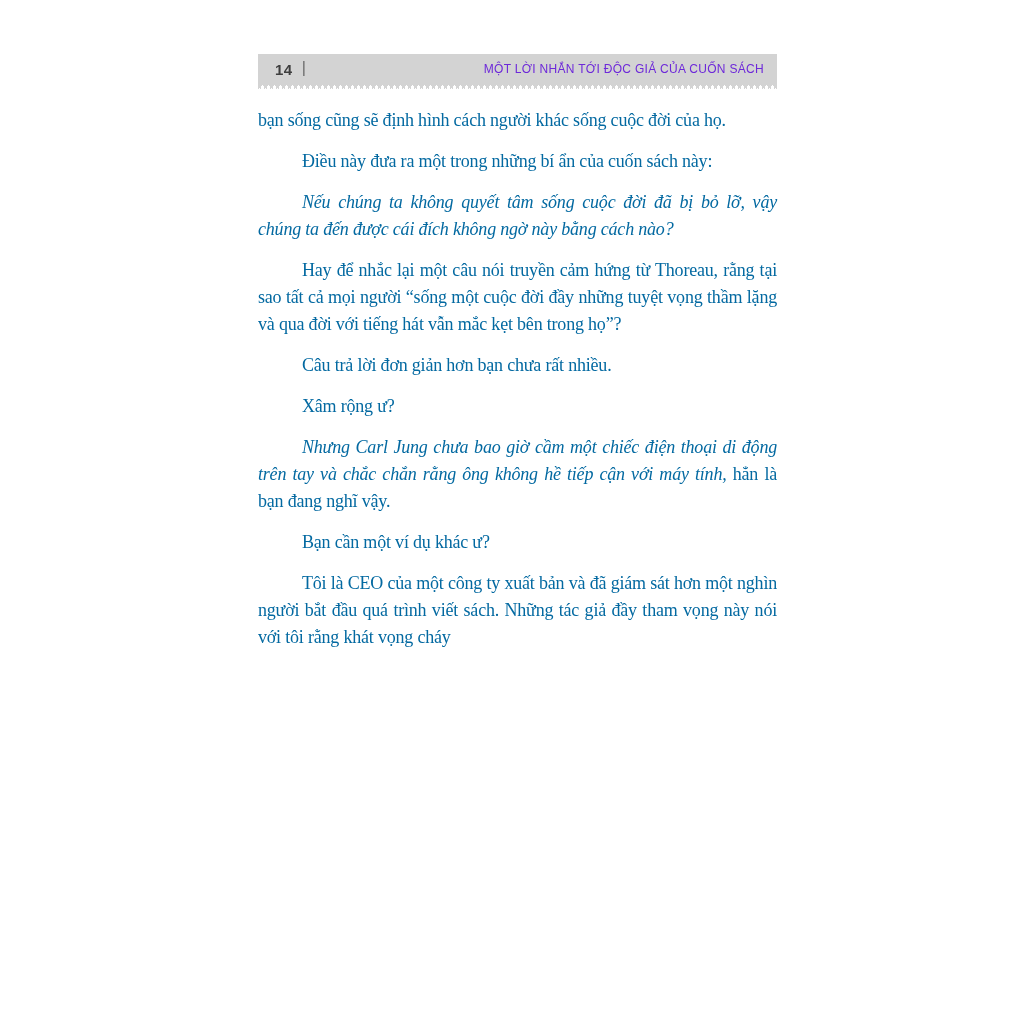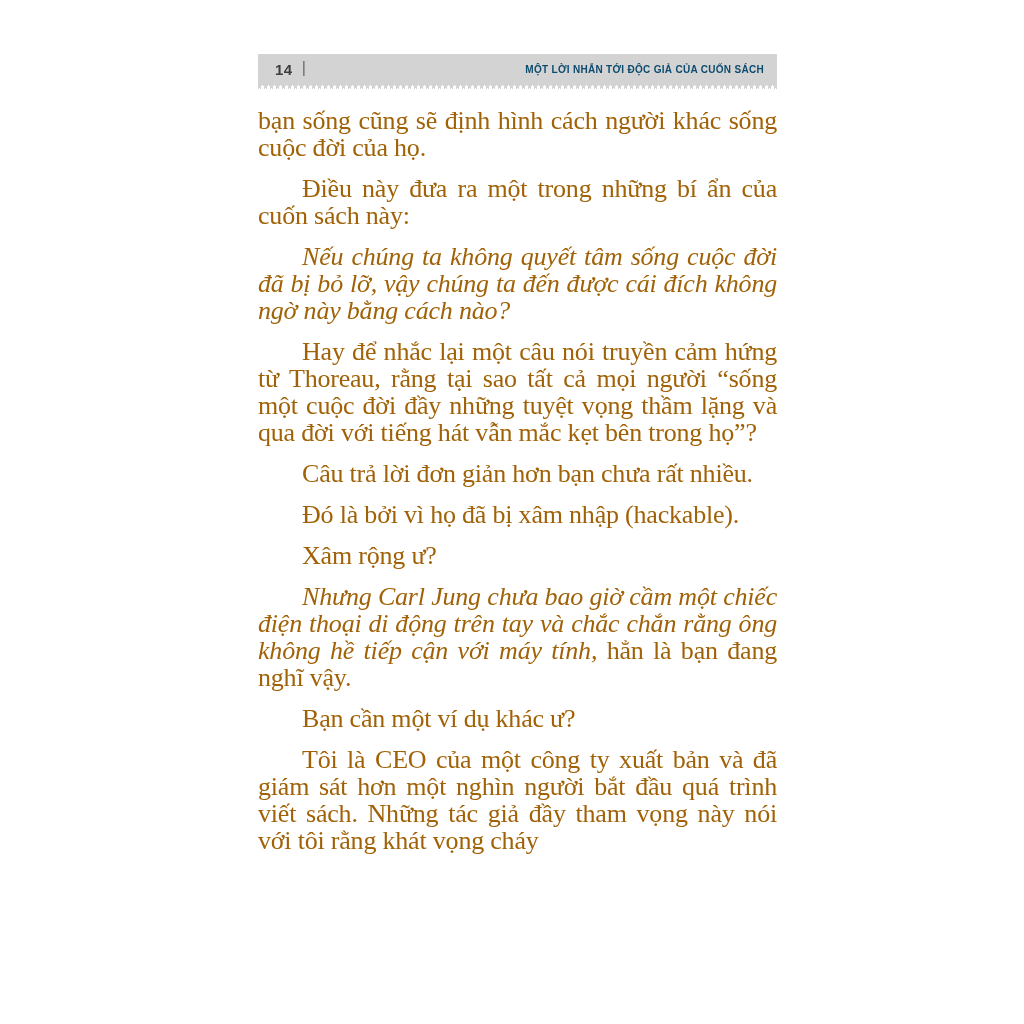--- a/index.html
+++ b/index.html
@@ -54,36 +54,36 @@
     letter-spacing: 0.5px;
   }
   .head-sep {
     font-weight: normal;
     color: #6a6a6a;
     font-size: 16px;
     position: relative;
     top: -1px;
   }
   .head-title {
-    font-size: 10px;
-    font-weight: bold;
-    color: #0c4a6e;
+    font-size: 12px;
+    font-weight: normal;
+    color: #6d28d9;
     letter-spacing: 0.3px;
   }
   
   .body-text {
     position: absolute;
     left: 258px;
     top: 107px;
     width: 519px;
     font-family: "Liberation Serif", "DejaVu Serif", serif;
-    font-size: 26px;
+    font-size: 18px;
     line-height: 27px;
     letter-spacing: -0.2px;
-    color: #a16207;
+    color: #0369a1;
     text-align: justify;
   }
   .body-text p {
     margin: 0 0 14px 0;
   }
   .body-text p.indent,
   .body-text p.italic,
   .body-text p.italic-mixed {
     text-indent: 44px;
   }
@@ -111,20 +111,19 @@
     </div>
     <div class="head-title">MỘT LỜI NHẮN TỚI ĐỘC GIẢ CỦA CUỐN SÁCH</div>
   </header>
 
   <main class="body-text" id="paragraphs">
       <p class="noindent">bạn sống cũng sẽ định hình cách người khác sống cuộc đời của họ.</p>
       <p class="indent">Điều này đưa ra một trong những bí ẩn của cuốn sách này:</p>
       <p class="italic">Nếu chúng ta không quyết tâm sống cuộc đời đã bị bỏ lỡ, vậy chúng ta đến được cái đích không ngờ này bằng cách nào?</p>
       <p class="indent">Hay để nhắc lại một câu nói truyền cảm hứng từ Thoreau, rằng tại sao tất cả mọi người “sống một cuộc đời đầy những tuyệt vọng thầm lặng và qua đời với tiếng hát vẫn mắc kẹt bên trong họ”?</p>
       <p class="indent">Câu trả lời đơn giản hơn bạn chưa rất nhiều.</p>
-      <p class="indent">Đó là bởi vì họ đã bị xâm nhập (hackable).</p>
       <p class="indent">Xâm rộng ư?</p>
       <p class="italic-mixed"><em>Nhưng Carl Jung chưa bao giờ cầm một chiếc điện thoại di động trên tay và chắc chắn rằng ông không hề tiếp cận với máy tính,</em><span> hẳn là bạn đang nghĩ vậy.</span></p>
       <p class="indent">Bạn cần một ví dụ khác ư?</p>
       <p class="indent">Tôi là CEO của một công ty xuất bản và đã giám sát hơn một nghìn người bắt đầu quá trình viết sách. Những tác giả đầy tham vọng này nói với tôi rằng khát vọng cháy</p>
     </main>
 
 </div>
 
 </body></html>

